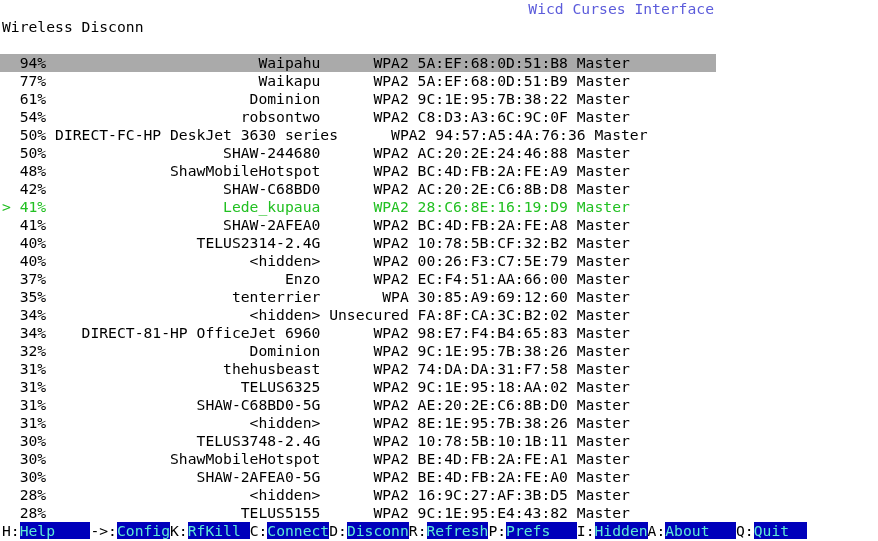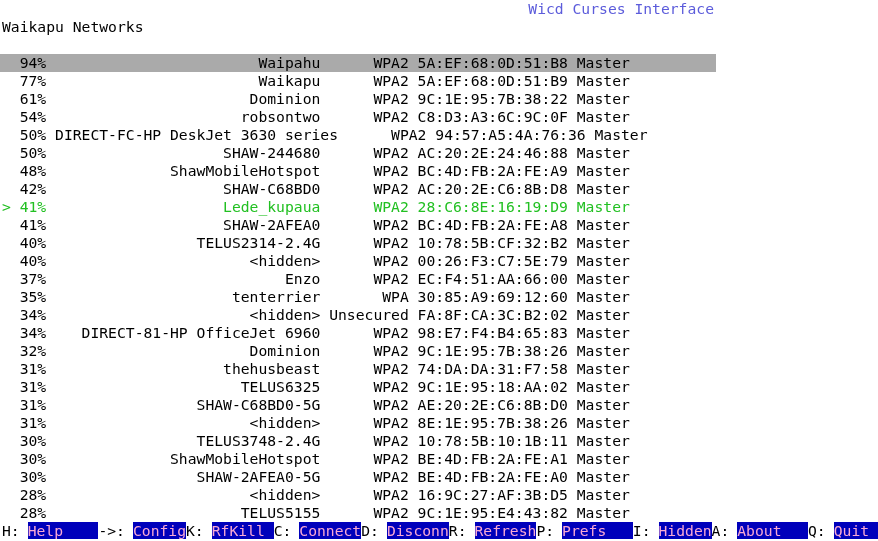--- a/index.html
+++ b/index.html
@@ -64,32 +64,31 @@
     width:878px;height:21px;
     line-height:21px;
     white-space:pre;
     padding-left:2px;
     color:#000000;
     box-sizing:border-box;
   }
   .keybar .k{color:#000000;}
   .keybar .v{
     background:#0000bb;
-    color:#f9a8d4;
-    margin-left:8px;
+    color:#5eead4;
   }
 </style>
 </head>
 <body>
 
 <div class="screen">
 
   <div class="topbar">Wicd Curses Interface</div>
 
-  <div class="section-title">Waikapu Networks</div>
+  <div class="section-title">Wireless Disconn</div>
 
 
   <div class="list" id="network-list">
       <div class="row selected">  94%                        Waipahu      WPA2 5A:EF:68:0D:51:B8 Master                            3</div>
       <div class="row">  77%                        Waikapu      WPA2 5A:EF:68:0D:51:B9 Master                          149</div>
       <div class="row">  61%                       Dominion      WPA2 9C:1E:95:7B:38:22 Master                           11</div>
       <div class="row">  54%                      robsontwo      WPA2 C8:D3:A3:6C:9C:0F Master                            4</div>
       <div class="row">  50% DIRECT-FC-HP DeskJet 3630 series      WPA2 94:57:A5:4A:76:36 Master                           11</div>
       <div class="row">  50%                    SHAW-244680      WPA2 AC:20:2E:24:46:88 Master                           11</div>
       <div class="row">  48%              ShawMobileHotspot      WPA2 BC:4D:FB:2A:FE:A9 Master                            6</div>

